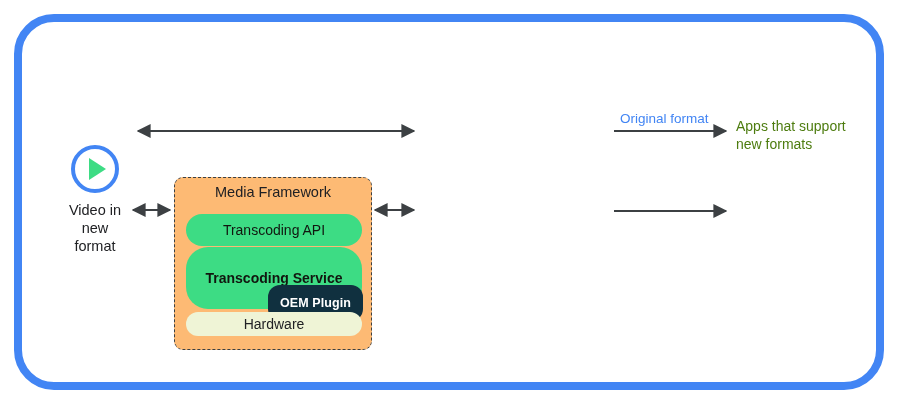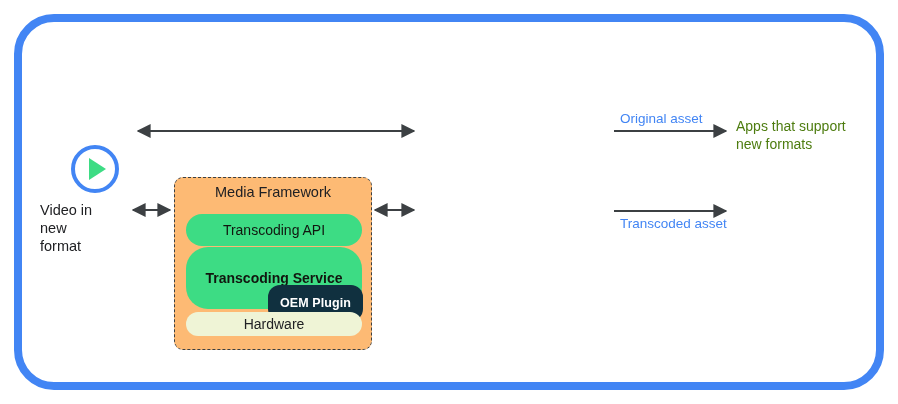--- a/index.html
+++ b/index.html
@@ -30,20 +30,21 @@
     border-radius: 40px;
     background: transparent;
   }
 
   
   #video-source {
     position: absolute;
     left: 40px;
     top: 145px;
     width: 110px;
+    text-align: center;
   }
   #play-icon-wrap {
     width: 48px;
     height: 48px;
     margin: 0 auto;
     border-radius: 50%;
     border: 4px solid #4285f4;
     box-sizing: border-box;
     display: flex;
     align-items: center;
@@ -239,19 +240,18 @@
     <div id="oem-plugin">
       <span>OEM Plugin</span>
     </div>
 
     <div class="pill" id="pill-hardware">
       <span>Hardware</span>
     </div>
   </div>
 
 
-  <div class="asset-label" id="label-original">Original asset</div>
-  <div class="asset-label" id="label-transcoded">Transcoded asset</div>
+  <div class="asset-label" id="label-original">Original format</div>
 
   <div class="apps-label" id="label-apps-support">Apps that support
 new formats</div>
 
 </div>
 
 </body></html>

